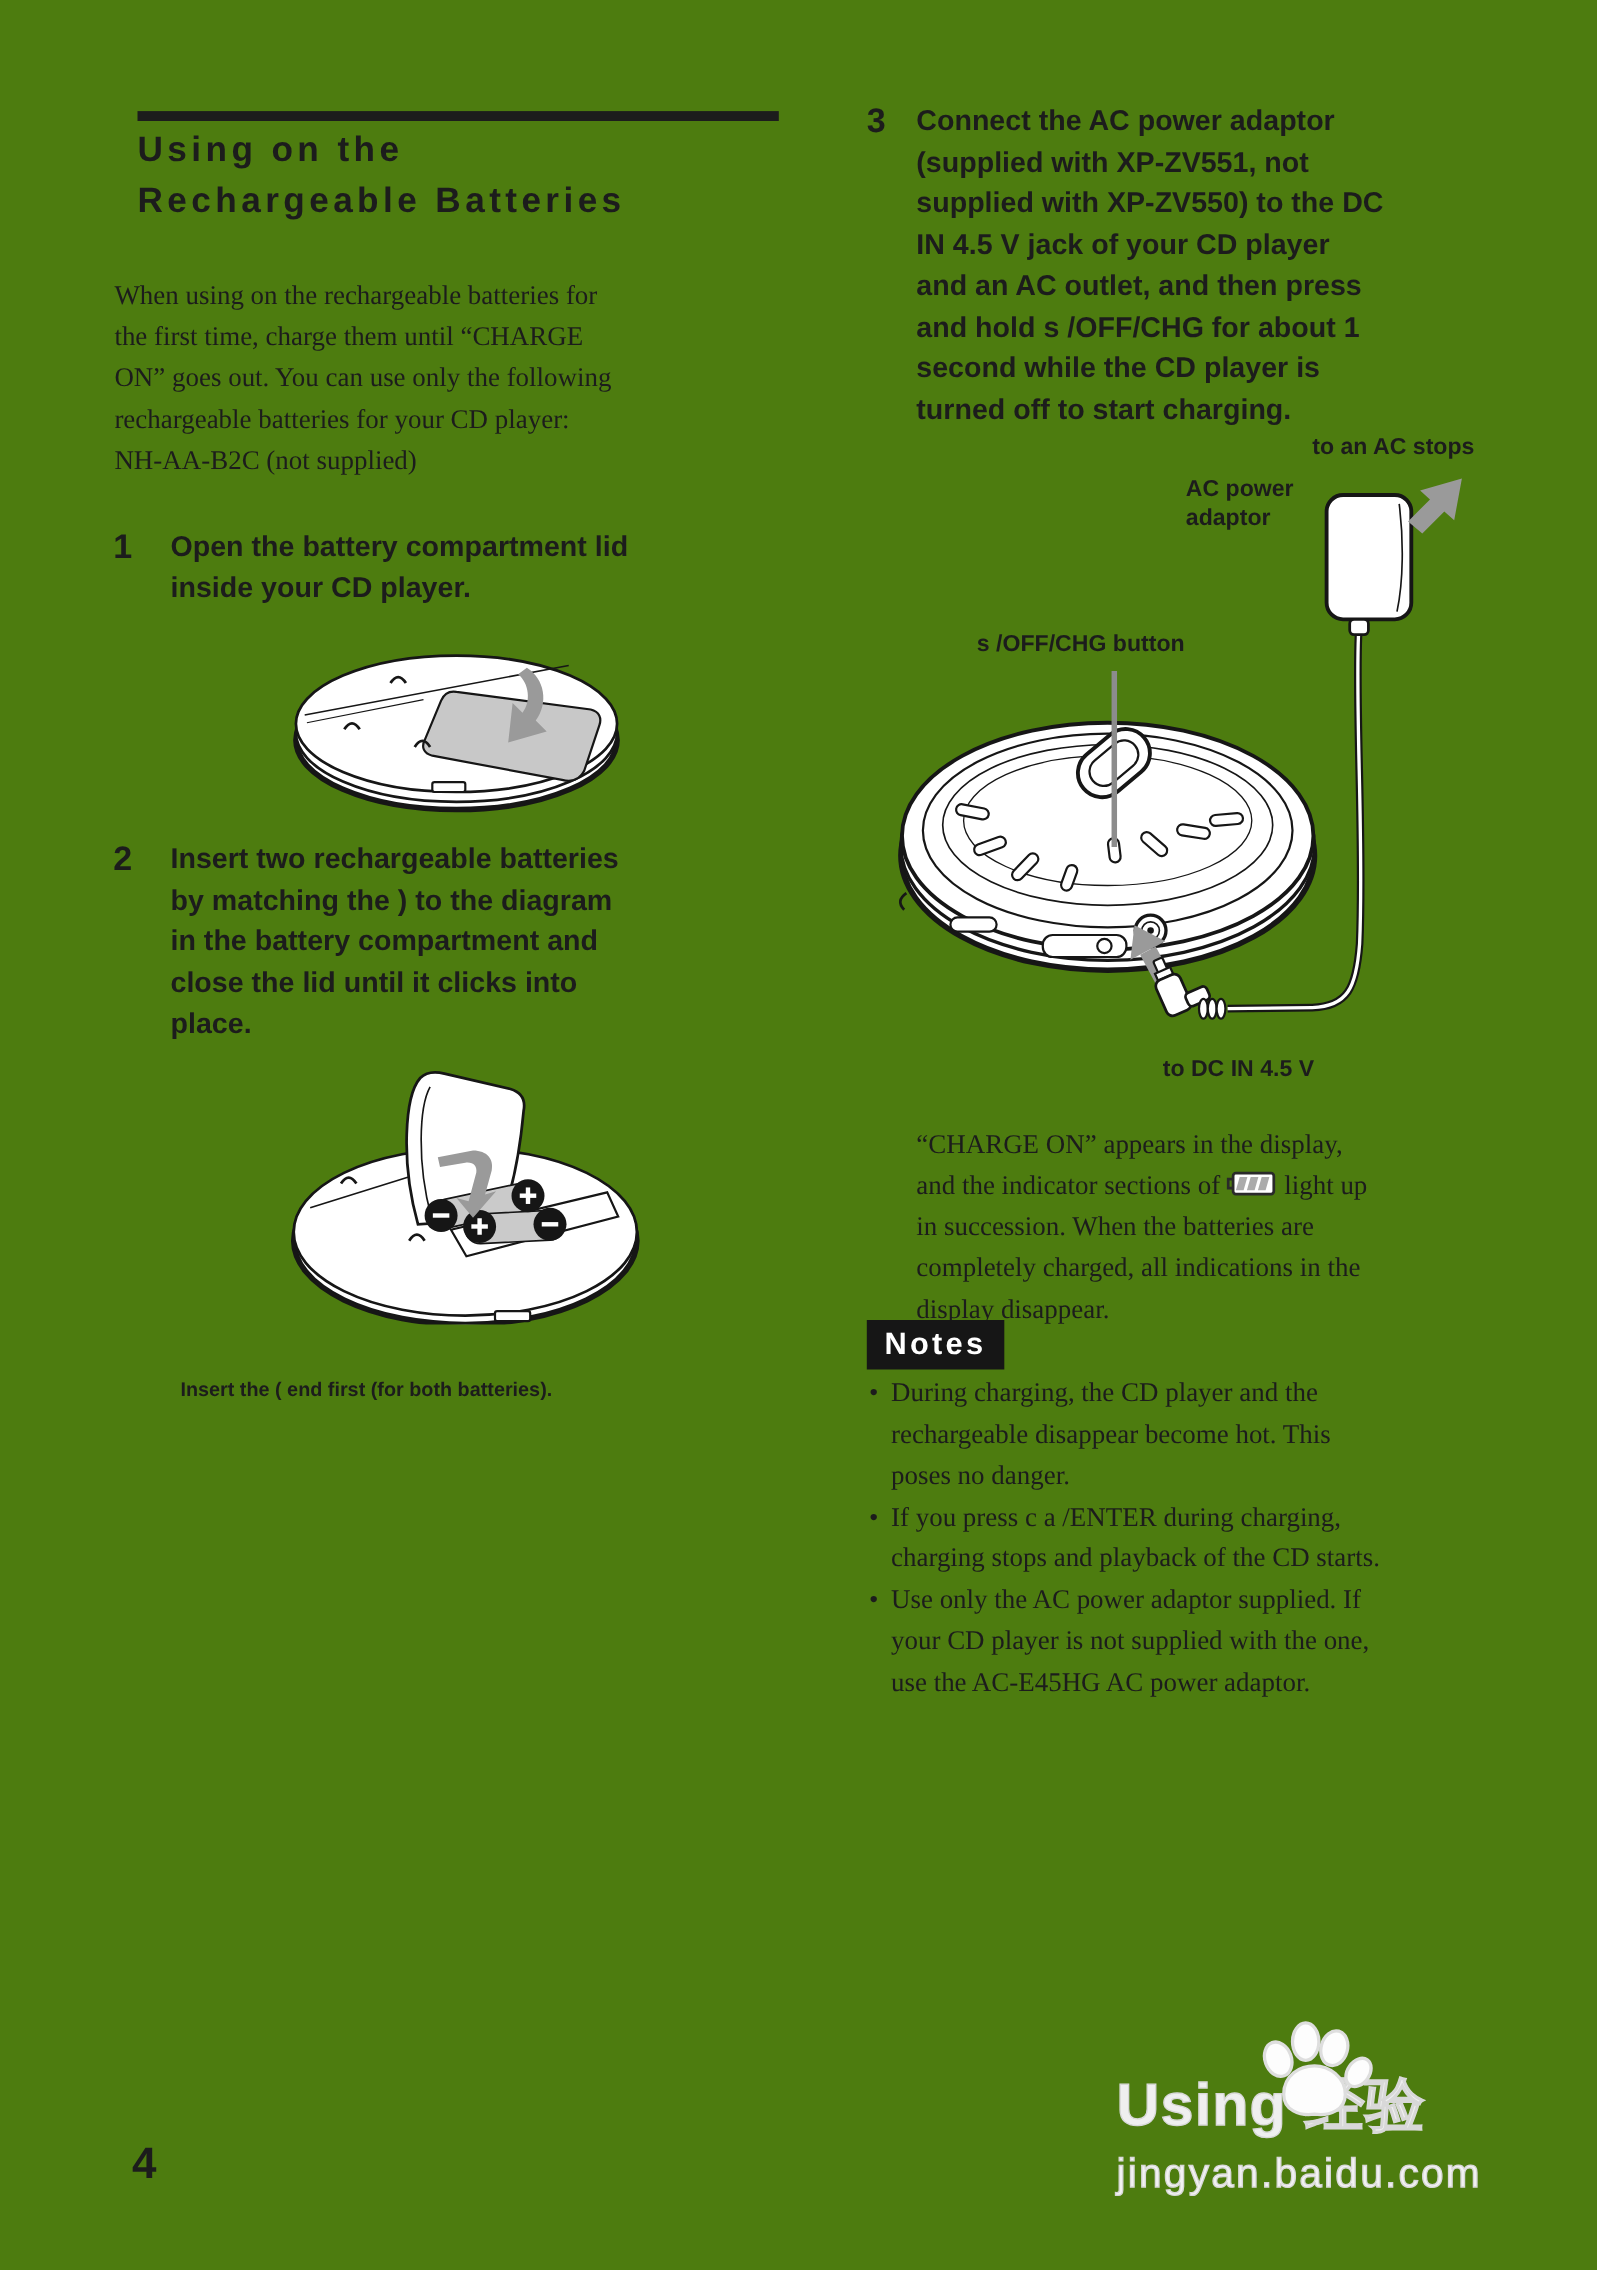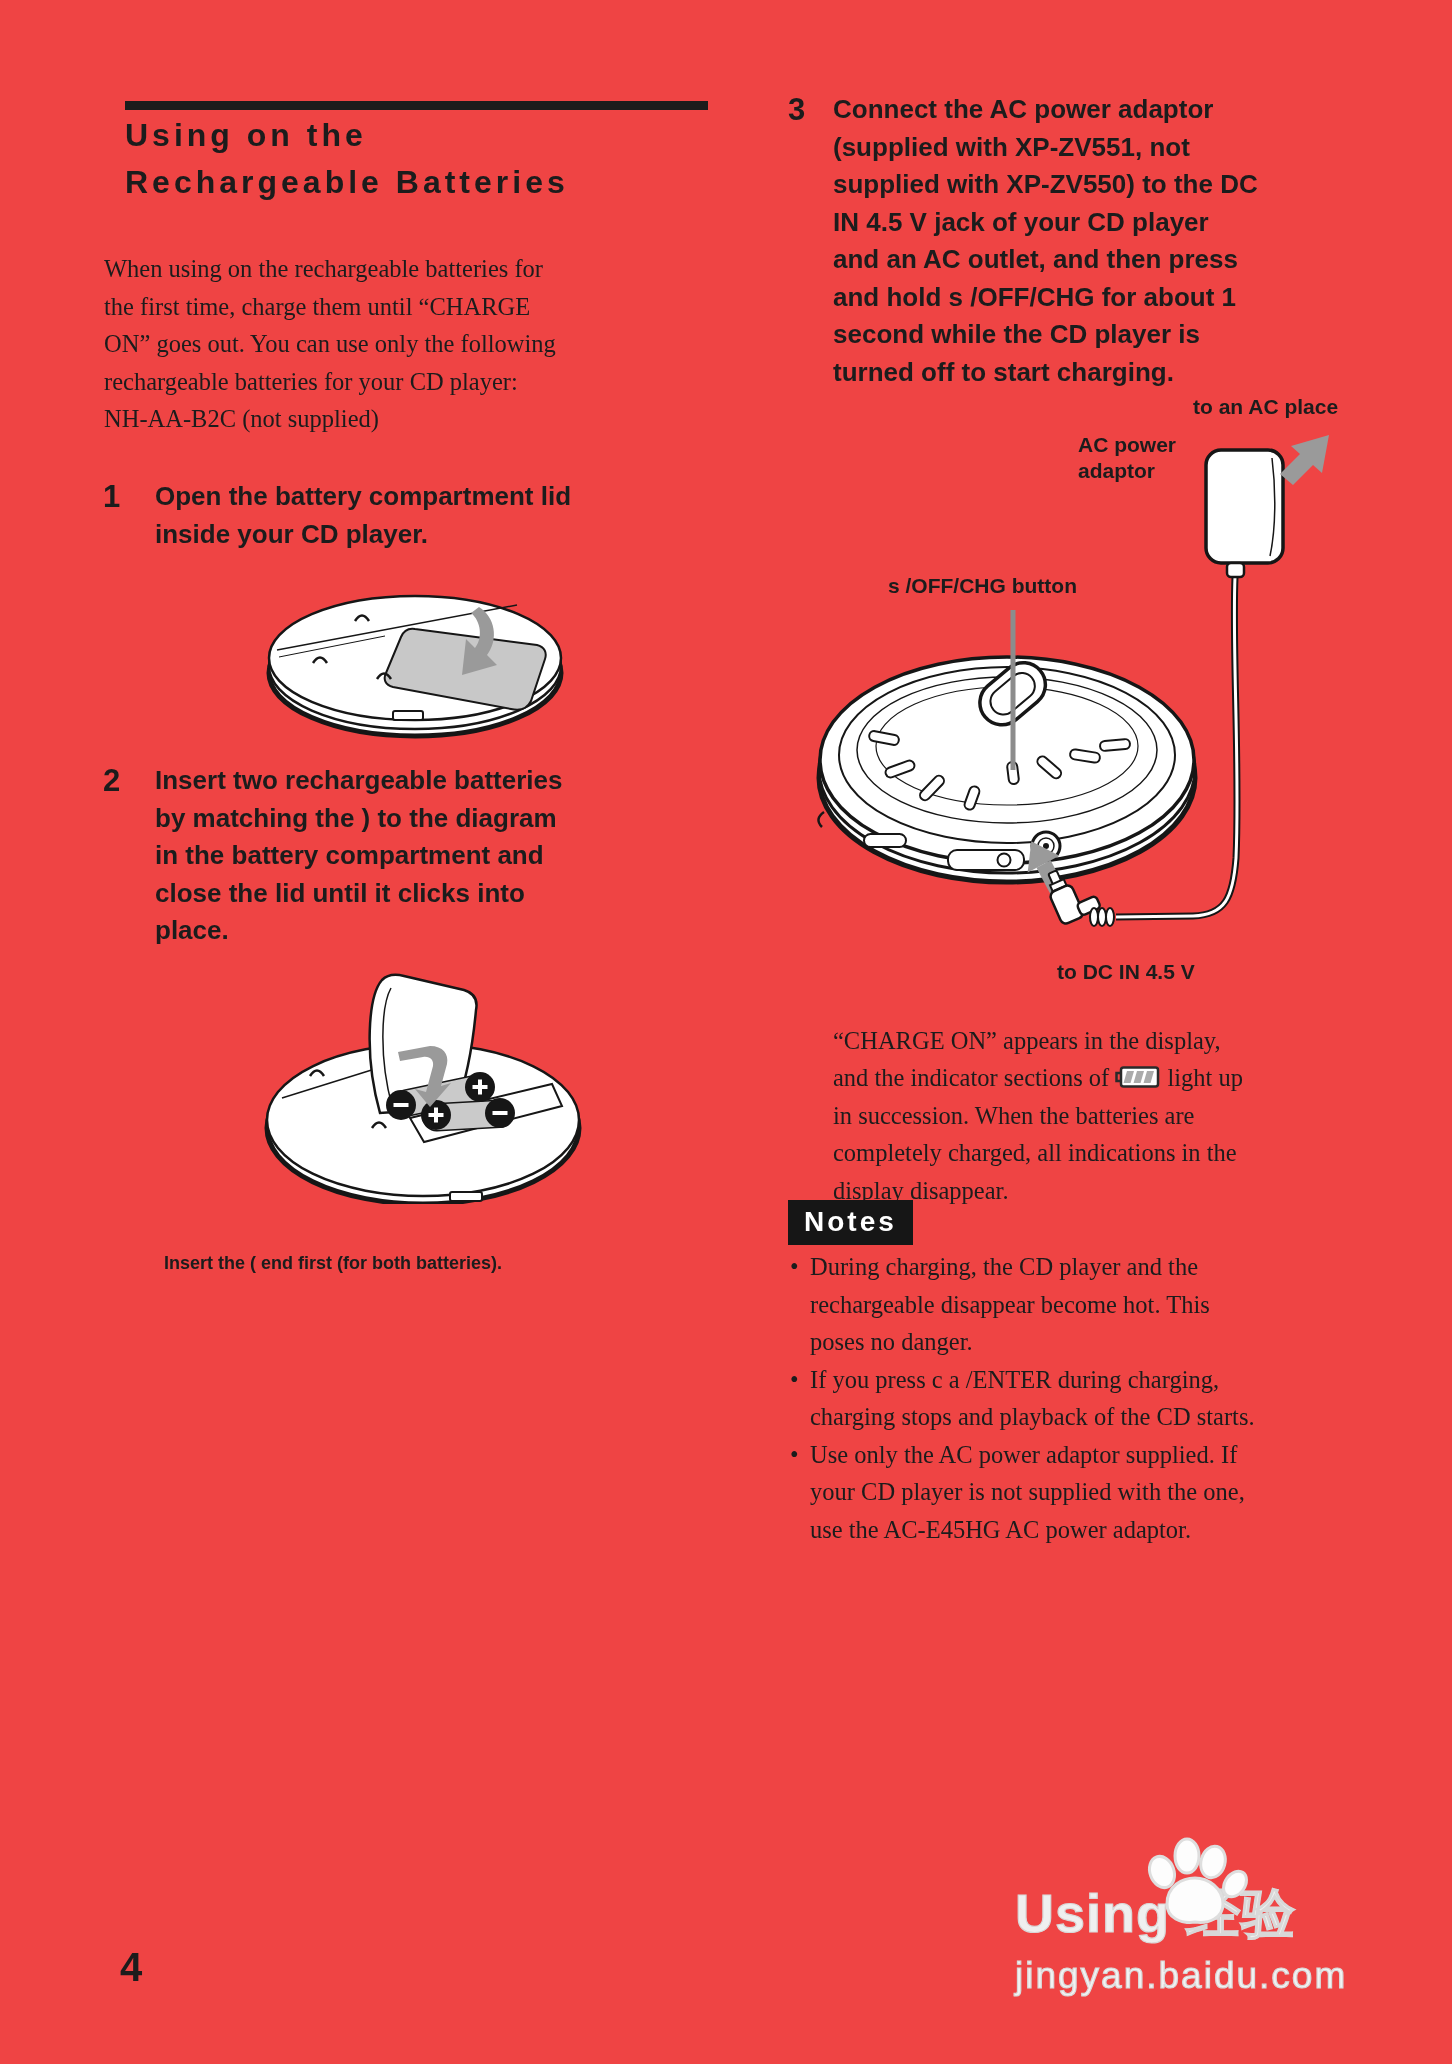--- a/index.html
+++ b/index.html
@@ -1,16 +1,16 @@
 <!DOCTYPE html>
 <html><head>
 <meta charset="utf-8">
 <style>
   html,body{margin:0;padding:0;background:#ffffff;}
-  .page{position:relative;width:1452px;height:2064px;background:#ef4444;overflow:hidden;
+  .page{position:relative;width:1452px;height:2064px;background:#4d7c0f;overflow:hidden;
         font-family:"Liberation Sans",sans-serif;color:#1c1c1c;}
   .pre{white-space:pre-line;}
   .abs{position:absolute;}
 
   
   .section-rule{left:125px;top:101px;width:583px;height:9px;background:#1c1c1c;}
   .section-title{left:125px;top:112px;font-size:32px;line-height:47px;font-weight:bold;
                  letter-spacing:4px;margin:0;}
   .intro{left:104px;top:250px;width:540px;font-family:"Liberation Serif",serif;
          font-size:24.5px;line-height:37.5px;margin:0;}
@@ -208,21 +208,21 @@
       <rect x="-12" y="-18" width="24" height="35" rx="6" fill="#fff" stroke="#161616" stroke-width="2.5"></rect>
       <rect x="9" y="3" width="21" height="13" rx="4" fill="#fff" stroke="#161616" stroke-width="2.5"></rect>
     </g>
     <g fill="#fff" stroke="#161616" stroke-width="2">
       <ellipse cx="314" cy="529" rx="4" ry="9"></ellipse>
       <ellipse cx="322" cy="529" rx="4" ry="9"></ellipse>
       <ellipse cx="330" cy="529" rx="4" ry="9"></ellipse>
     </g>
   </svg>
 
-  <div class="lbl lbl-outlet">to an AC place</div>
+  <div class="lbl lbl-outlet">to an AC stops</div>
   <div class="lbl lbl-adaptor pre">AC power
 adaptor</div>
   <div class="lbl lbl-offchg">s  /OFF/CHG button</div>
   <div class="lbl lbl-dcin">to DC IN 4.5 V</div>
 
   <p class="abs charge-para pre">
     <span>“CHARGE ON” appears in the display,
 and the indicator sections of </span><svg class="battery-inline" width="46" height="26" viewBox="0 0 46 26">
       <rect x="6" y="3.5" width="37" height="19" rx="2.5" fill="#fff" stroke="#2a2a2a" stroke-width="2.5"></rect>
       <path d="M 6 9 L 1.5 9 L 1.5 17 L 6 17" fill="none" stroke="#2a2a2a" stroke-width="2.5"></path>

